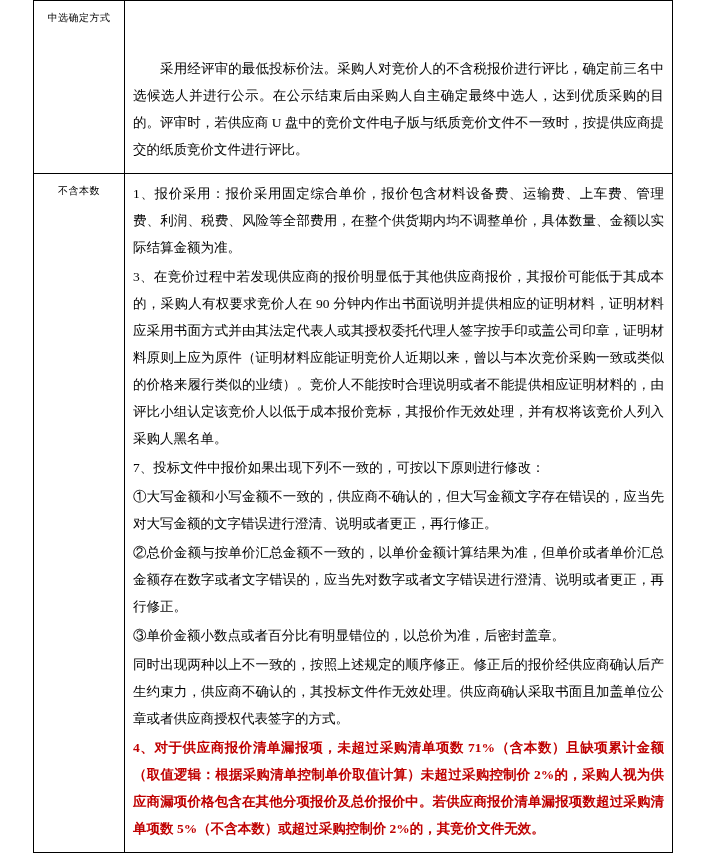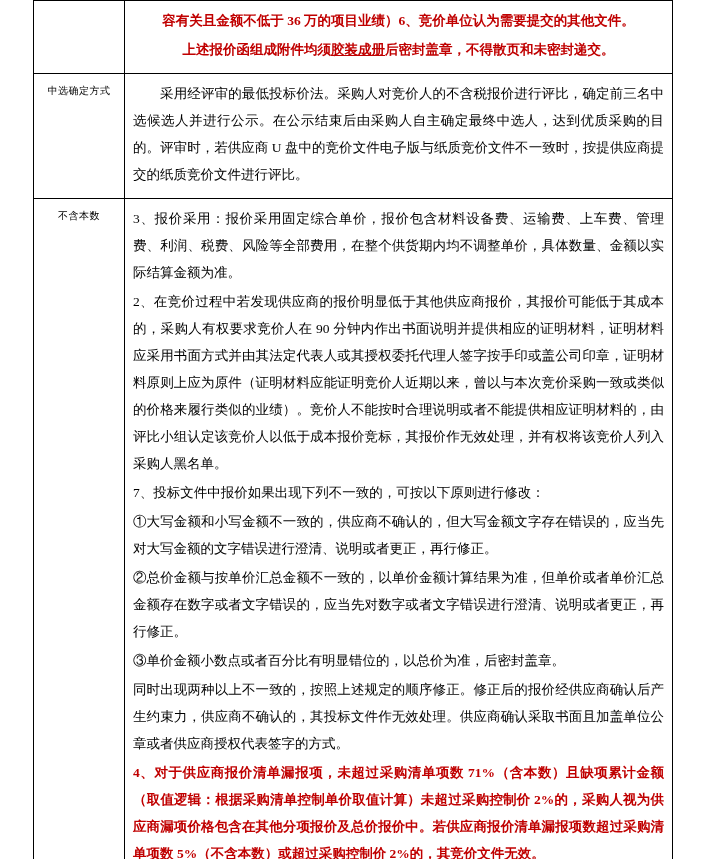--- a/index.html
+++ b/index.html
@@ -42,20 +42,21 @@
     line-height: 2.0;
   }
   
   .para {
     margin: 0 0 2px 0;
     text-align: justify;
     text-justify: inter-ideograph;
   }
   .para.indent {
     text-indent: 2em;
+    margin-top: 48px;
   }
   .red {
     color: #c00000;
     font-weight: bold;
   }
   .row-top td {
     padding-top: 4px;
     padding-bottom: 6px;
   }
   .label-vert {
@@ -69,48 +70,37 @@
     text-align: center;
   }
 </style>
 </head>
 <body>
 
 <div class="page">
   <table class="doc-table">
 
     <tbody>
-        <tr class="row-top">
-      <td class="label-cell"></td>
-      <td class="body-cell">
-        <p class="para first-line">
-          <span class="red">容有关且金额不低于 36 万的项目业绩</span><span class="red">）6、竞价单位认为需要提交的其他文件。</span>
-        </p>
-        <p class="para first-line">
-          <span class="red">上述报价函组成附件均须</span><span class="red" style="text-decoration: underline;">胶装成册</span><span class="red">后密封盖章，不得散页和未密封递交。</span>
-        </p>
-      </td>
-    </tr>
 
     <tr>
       <td class="label-cell">
         <span class="label-vert">中选确定方式</span>
       </td>
       <td class="body-cell">
         <p class="para indent">采用经评审的最低投标价法。采购人对竞价人的不含税报价进行评比，确定前三名中选候选人并进行公示。在公示结束后由采购人自主确定最终中选人，达到优质采购的目的。评审时，若供应商 U 盘中的竞价文件电子版与纸质竞价文件不一致时，按提供应商提交的纸质竞价文件进行评比。</p>
       </td>
     </tr>
 
     <tr>
       <td class="label-cell">
         <span class="label-vert">不含本数</span>
       </td>
       <td class="body-cell tight">
-        <p class="para">3、报价采用：报价采用固定综合单价，报价包含材料设备费、运输费、上车费、管理费、利润、税费、风险等全部费用，在整个供货期内均不调整单价，具体数量、金额以实际结算金额为准。</p>
-        <p class="para">2、在竞价过程中若发现供应商的报价明显低于其他供应商报价，其报价可能低于其成本的，采购人有权要求竞价人在 90 分钟内作出书面说明并提供相应的证明材料，证明材料应采用书面方式并由其法定代表人或其授权委托代理人签字按手印或盖公司印章，证明材料原则上应为原件（证明材料应能证明竞价人近期以来，曾以与本次竞价采购一致或类似的价格来履行类似的业绩）。竞价人不能按时合理说明或者不能提供相应证明材料的，由评比小组认定该竞价人以低于成本报价竞标，其报价作无效处理，并有权将该竞价人列入采购人黑名单。</p>
+        <p class="para">1、报价采用：报价采用固定综合单价，报价包含材料设备费、运输费、上车费、管理费、利润、税费、风险等全部费用，在整个供货期内均不调整单价，具体数量、金额以实际结算金额为准。</p>
+        <p class="para">3、在竞价过程中若发现供应商的报价明显低于其他供应商报价，其报价可能低于其成本的，采购人有权要求竞价人在 90 分钟内作出书面说明并提供相应的证明材料，证明材料应采用书面方式并由其法定代表人或其授权委托代理人签字按手印或盖公司印章，证明材料原则上应为原件（证明材料应能证明竞价人近期以来，曾以与本次竞价采购一致或类似的价格来履行类似的业绩）。竞价人不能按时合理说明或者不能提供相应证明材料的，由评比小组认定该竞价人以低于成本报价竞标，其报价作无效处理，并有权将该竞价人列入采购人黑名单。</p>
         <p class="para">7、投标文件中报价如果出现下列不一致的，可按以下原则进行修改：</p>
         <p class="para">①大写金额和小写金额不一致的，供应商不确认的，但大写金额文字存在错误的，应当先对大写金额的文字错误进行澄清、说明或者更正，再行修正。</p>
         <p class="para">②总价金额与按单价汇总金额不一致的，以单价金额计算结果为准，但单价或者单价汇总金额存在数字或者文字错误的，应当先对数字或者文字错误进行澄清、说明或者更正，再行修正。</p>
         <p class="para">③单价金额小数点或者百分比有明显错位的，以总价为准，后密封盖章。</p>
         <p class="para">同时出现两种以上不一致的，按照上述规定的顺序修正。修正后的报价经供应商确认后产生约束力，供应商不确认的，其投标文件作无效处理。供应商确认采取书面且加盖单位公章或者供应商授权代表签字的方式。</p>
         <p class="para">
           <span class="red">4、对于供应商报价清单漏报项，未超过采购清单项数 71%（含本数）且</span><span class="red">缺项累计金额（取值逻辑：根据采购清单控制单价取值计算）</span><span class="red">未超过采购控制价 2%的，采购人视为供应商漏项价格包含在其他分项报价及总价报价中。若供应商报价清单漏报项数超过采购清单项数 5%（不含本数）或超过采购控制价 2%的，其竞价文件无效。</span>
         </p>
       </td>
     </tr>

